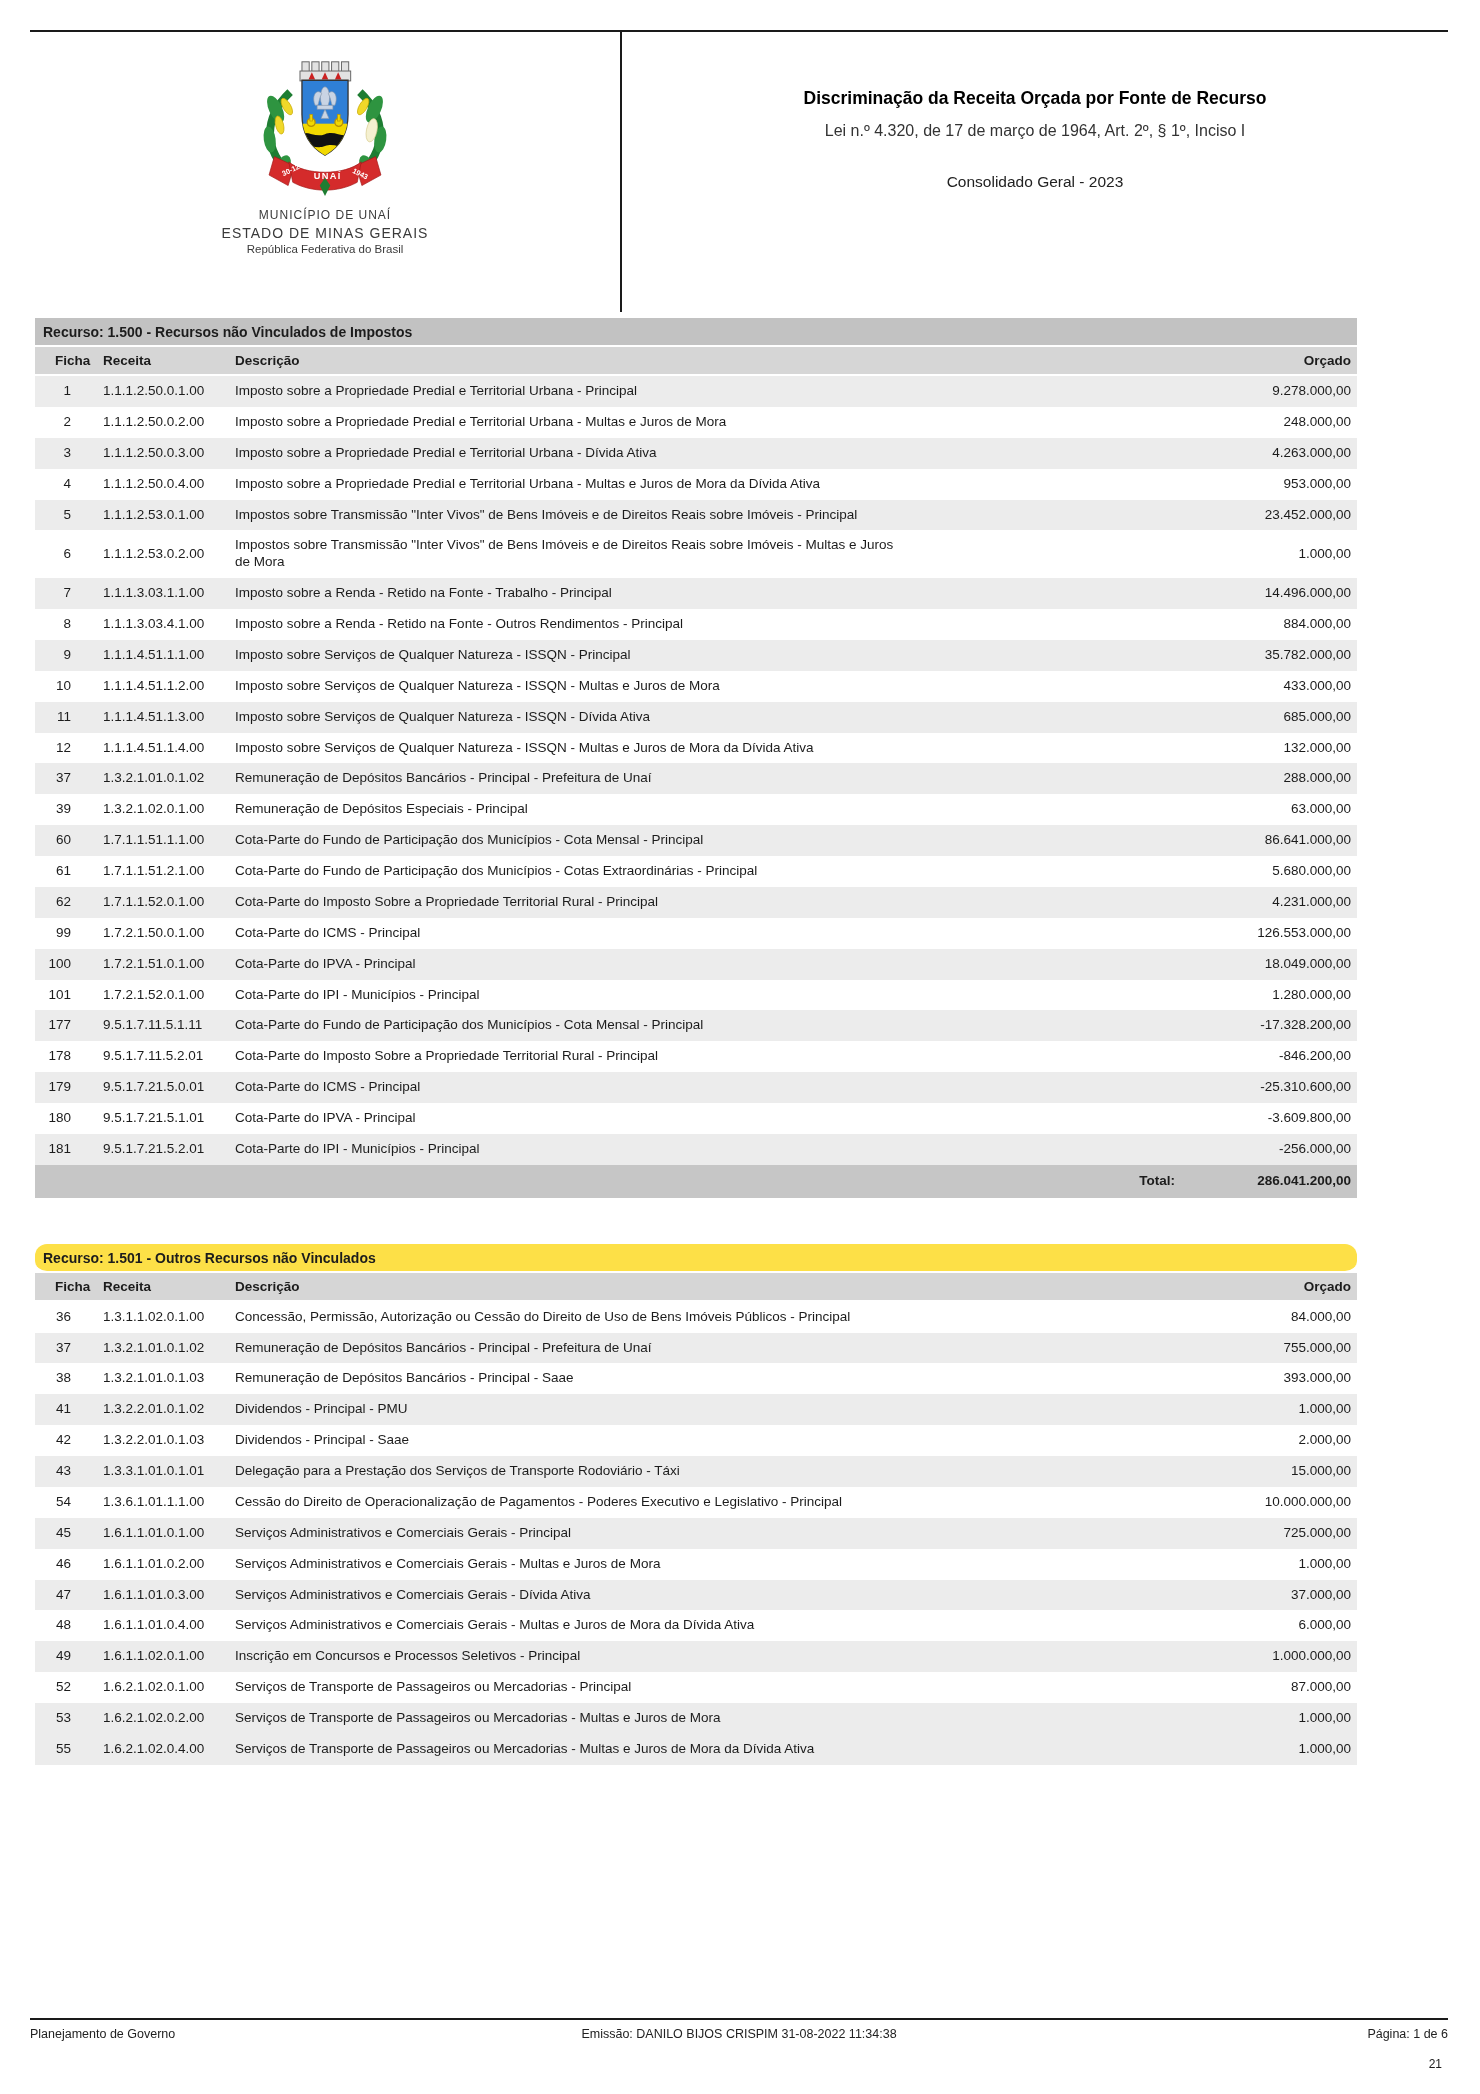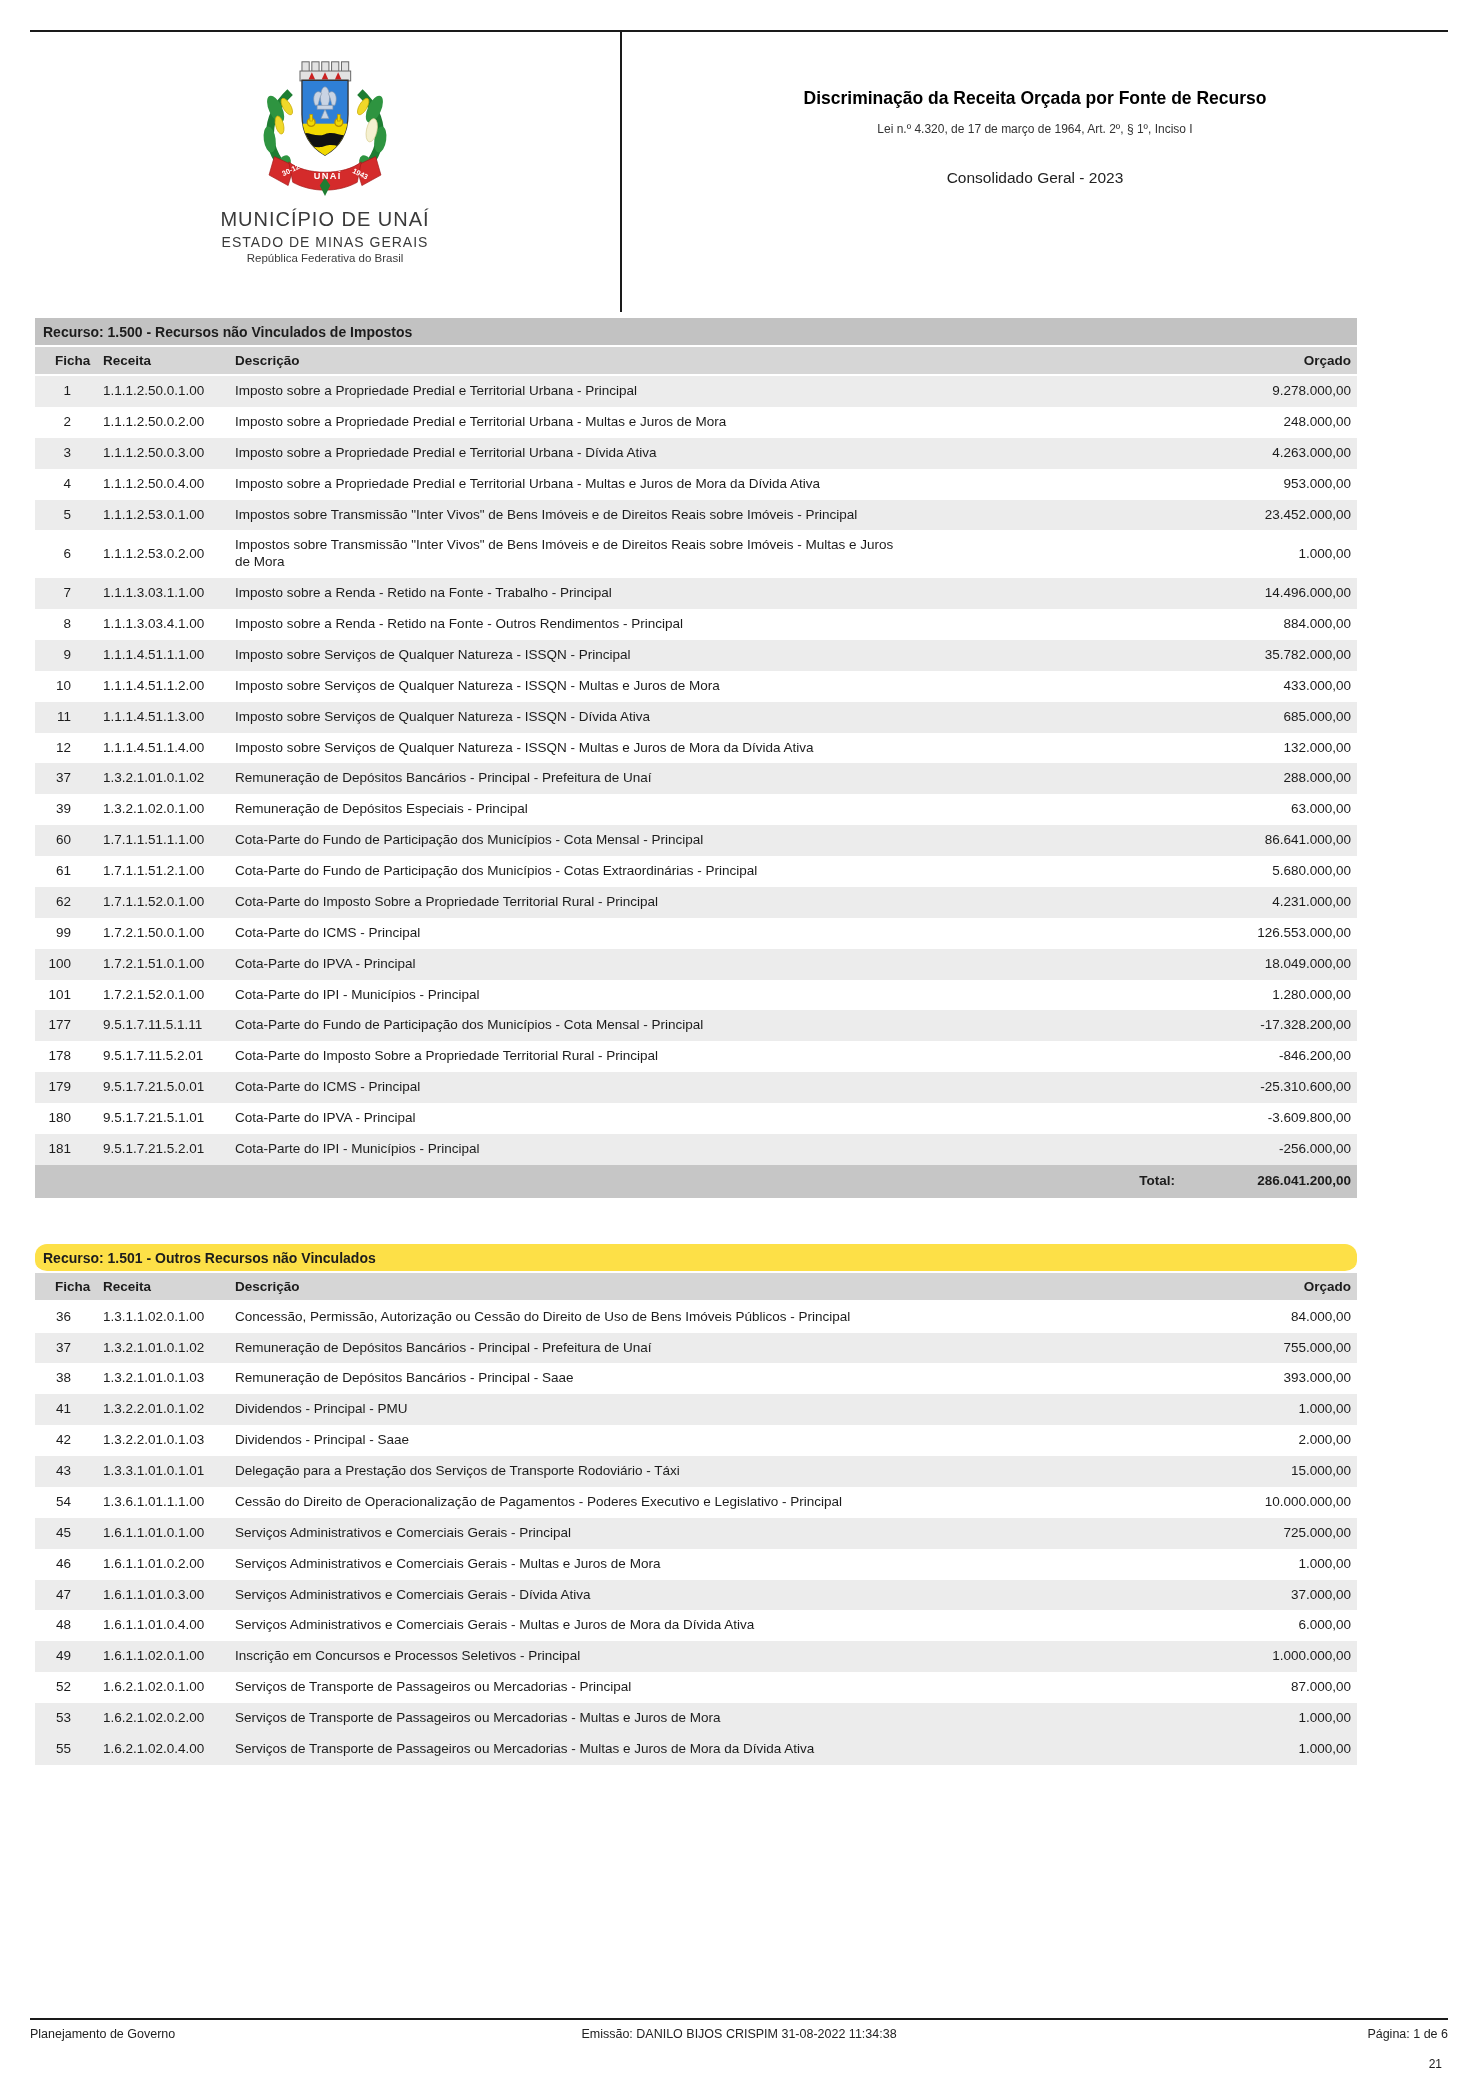--- a/index.html
+++ b/index.html
@@ -10,26 +10,26 @@
   }
   
   .doc-header {
     position:absolute; left:30px; right:32px; top:30px; height:280px;
     border-top:2px solid #1a1a1a; display:flex;
   }
   .header-left {
     width:592px; border-right:2px solid #1a1a1a; box-sizing:border-box;
     display:flex; flex-direction:column; align-items:center; padding-top:14px;
   }
-  .org-name   { font-size:20px; letter-spacing:1px; color:#3a3a3a; margin-top:4px; }
+  .org-name   { font-size:12px; letter-spacing:1px; color:#3a3a3a; margin-top:4px; }
   .org-state  { font-size:14px; letter-spacing:1px; color:#3a3a3a; margin-top:3px; }
   .org-country{ font-size:11.5px; color:#3a3a3a; margin-top:2px; }
   .header-right { flex:1; text-align:center; padding-top:56px; }
   .doc-title { font-size:17.5px; font-weight:bold; color:#000; }
-  .doc-law   { font-size:12px; color:#333; margin-top:13px; }
+  .doc-law   { font-size:16px; color:#333; margin-top:13px; }
   .doc-scope { font-size:15.5px; color:#222; margin-top:33px; }
   
   .tables-wrap { position:absolute; left:35px; top:318px; width:1322px; }
   .section { margin-bottom:46px; }
   .section-bar {
     font-size:14px; font-weight:bold; padding:6px 8px 5px 8px;
     border-bottom:2px solid #fff; box-sizing:border-box;
   }
   table { width:100%; border-collapse:collapse; table-layout:fixed; }
   col.c-ficha { width:46px; } col.c-receita { width:150px; }

